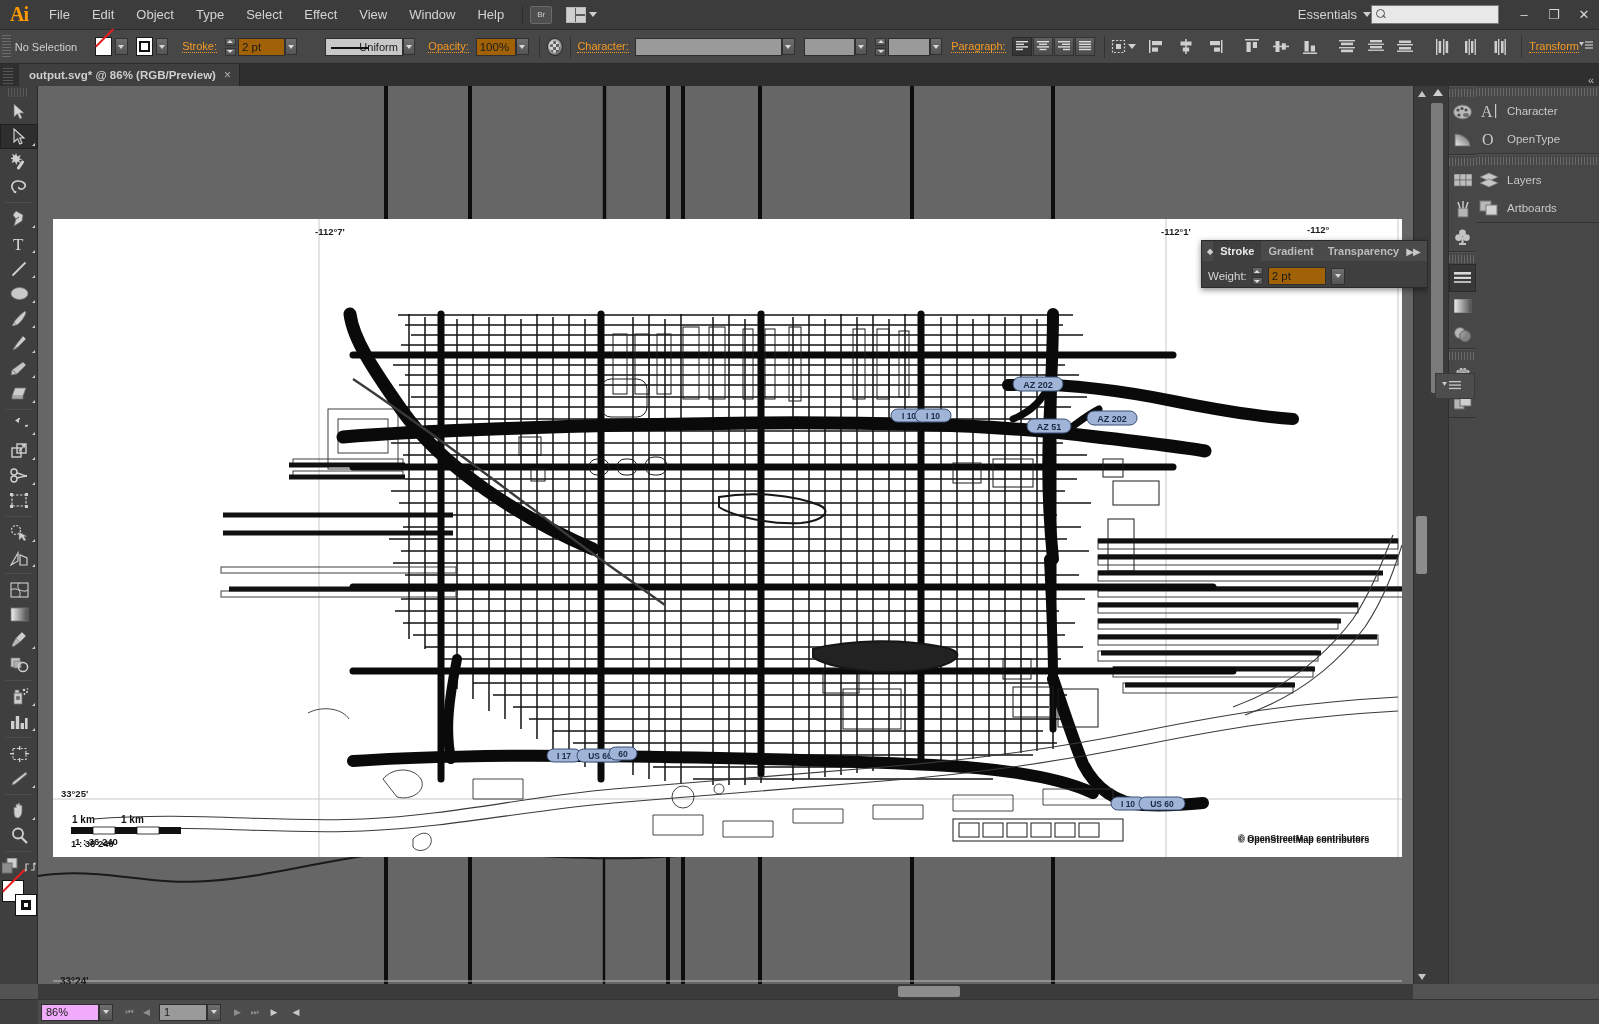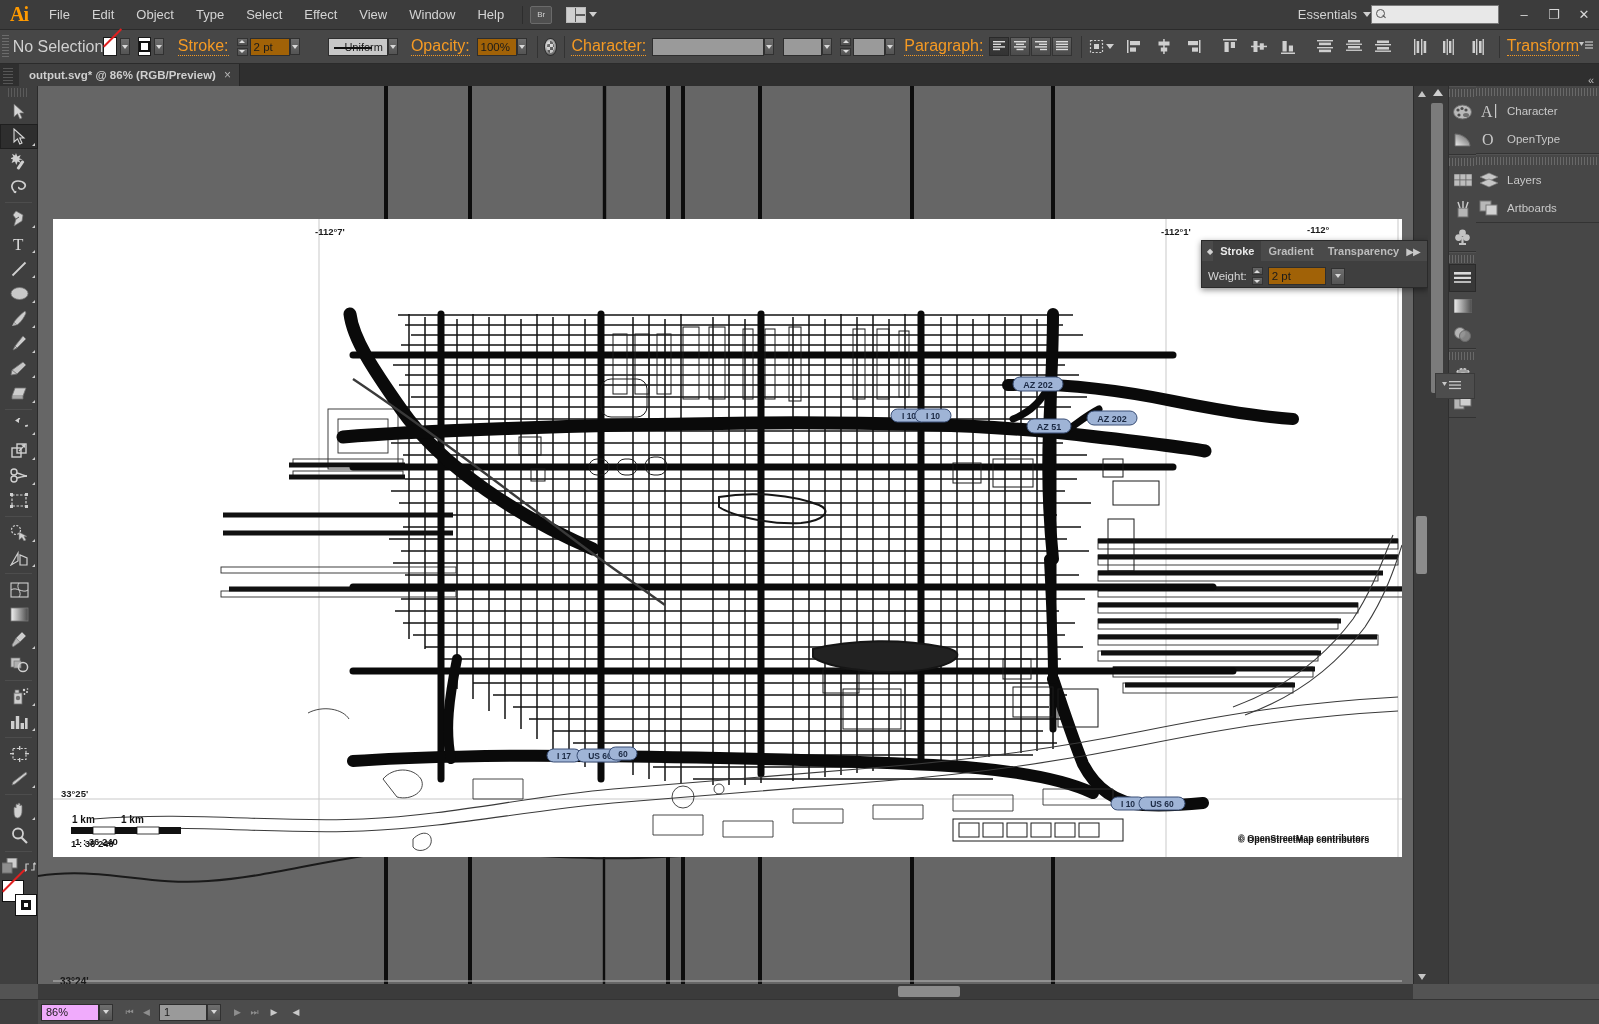--- a/index.html
+++ b/index.html
@@ -69,21 +69,21 @@
 
   
   .controlbar {
     position: absolute; left: 0; top: 30px; width: 1599px; height: 34px;
     background: #474747; display: flex; align-items: center;
     border-bottom: 1px solid #2b2b2b; font-size: 11.5px; color: #d8d8d8;
   }
   .grip { width: 10px; height: 24px; margin: 0 4px 0 2px;
     background: repeating-linear-gradient(to bottom, #8a8a8a 0 1px, transparent 1px 3px);
     opacity: .55;}
-  .cb-label { color: #d0d0d0; font-size: 16px; white-space: nowrap; }
+  .cb-label { color: #d0d0d0; font-size: 11px; white-space: nowrap; }
   .cb-label.orange { color: #f59a23; border-bottom: 1px dotted #f59a23; }
   .cb-sep { width: 1px; height: 22px; background: #333; margin: 0 7px; }
   .swatch-none {
     width: 19px; height: 19px; background: #fff; border: 1px solid #1a1a1a; position: relative;
   }
   .swatch-none:after {
     content: ''; position: absolute; left: -1px; top: 8px; width: 25px; height: 1.6px;
     background: #e02020; transform: rotate(-45deg); transform-origin: 0 0;
   }
   .swatch-stroke {

